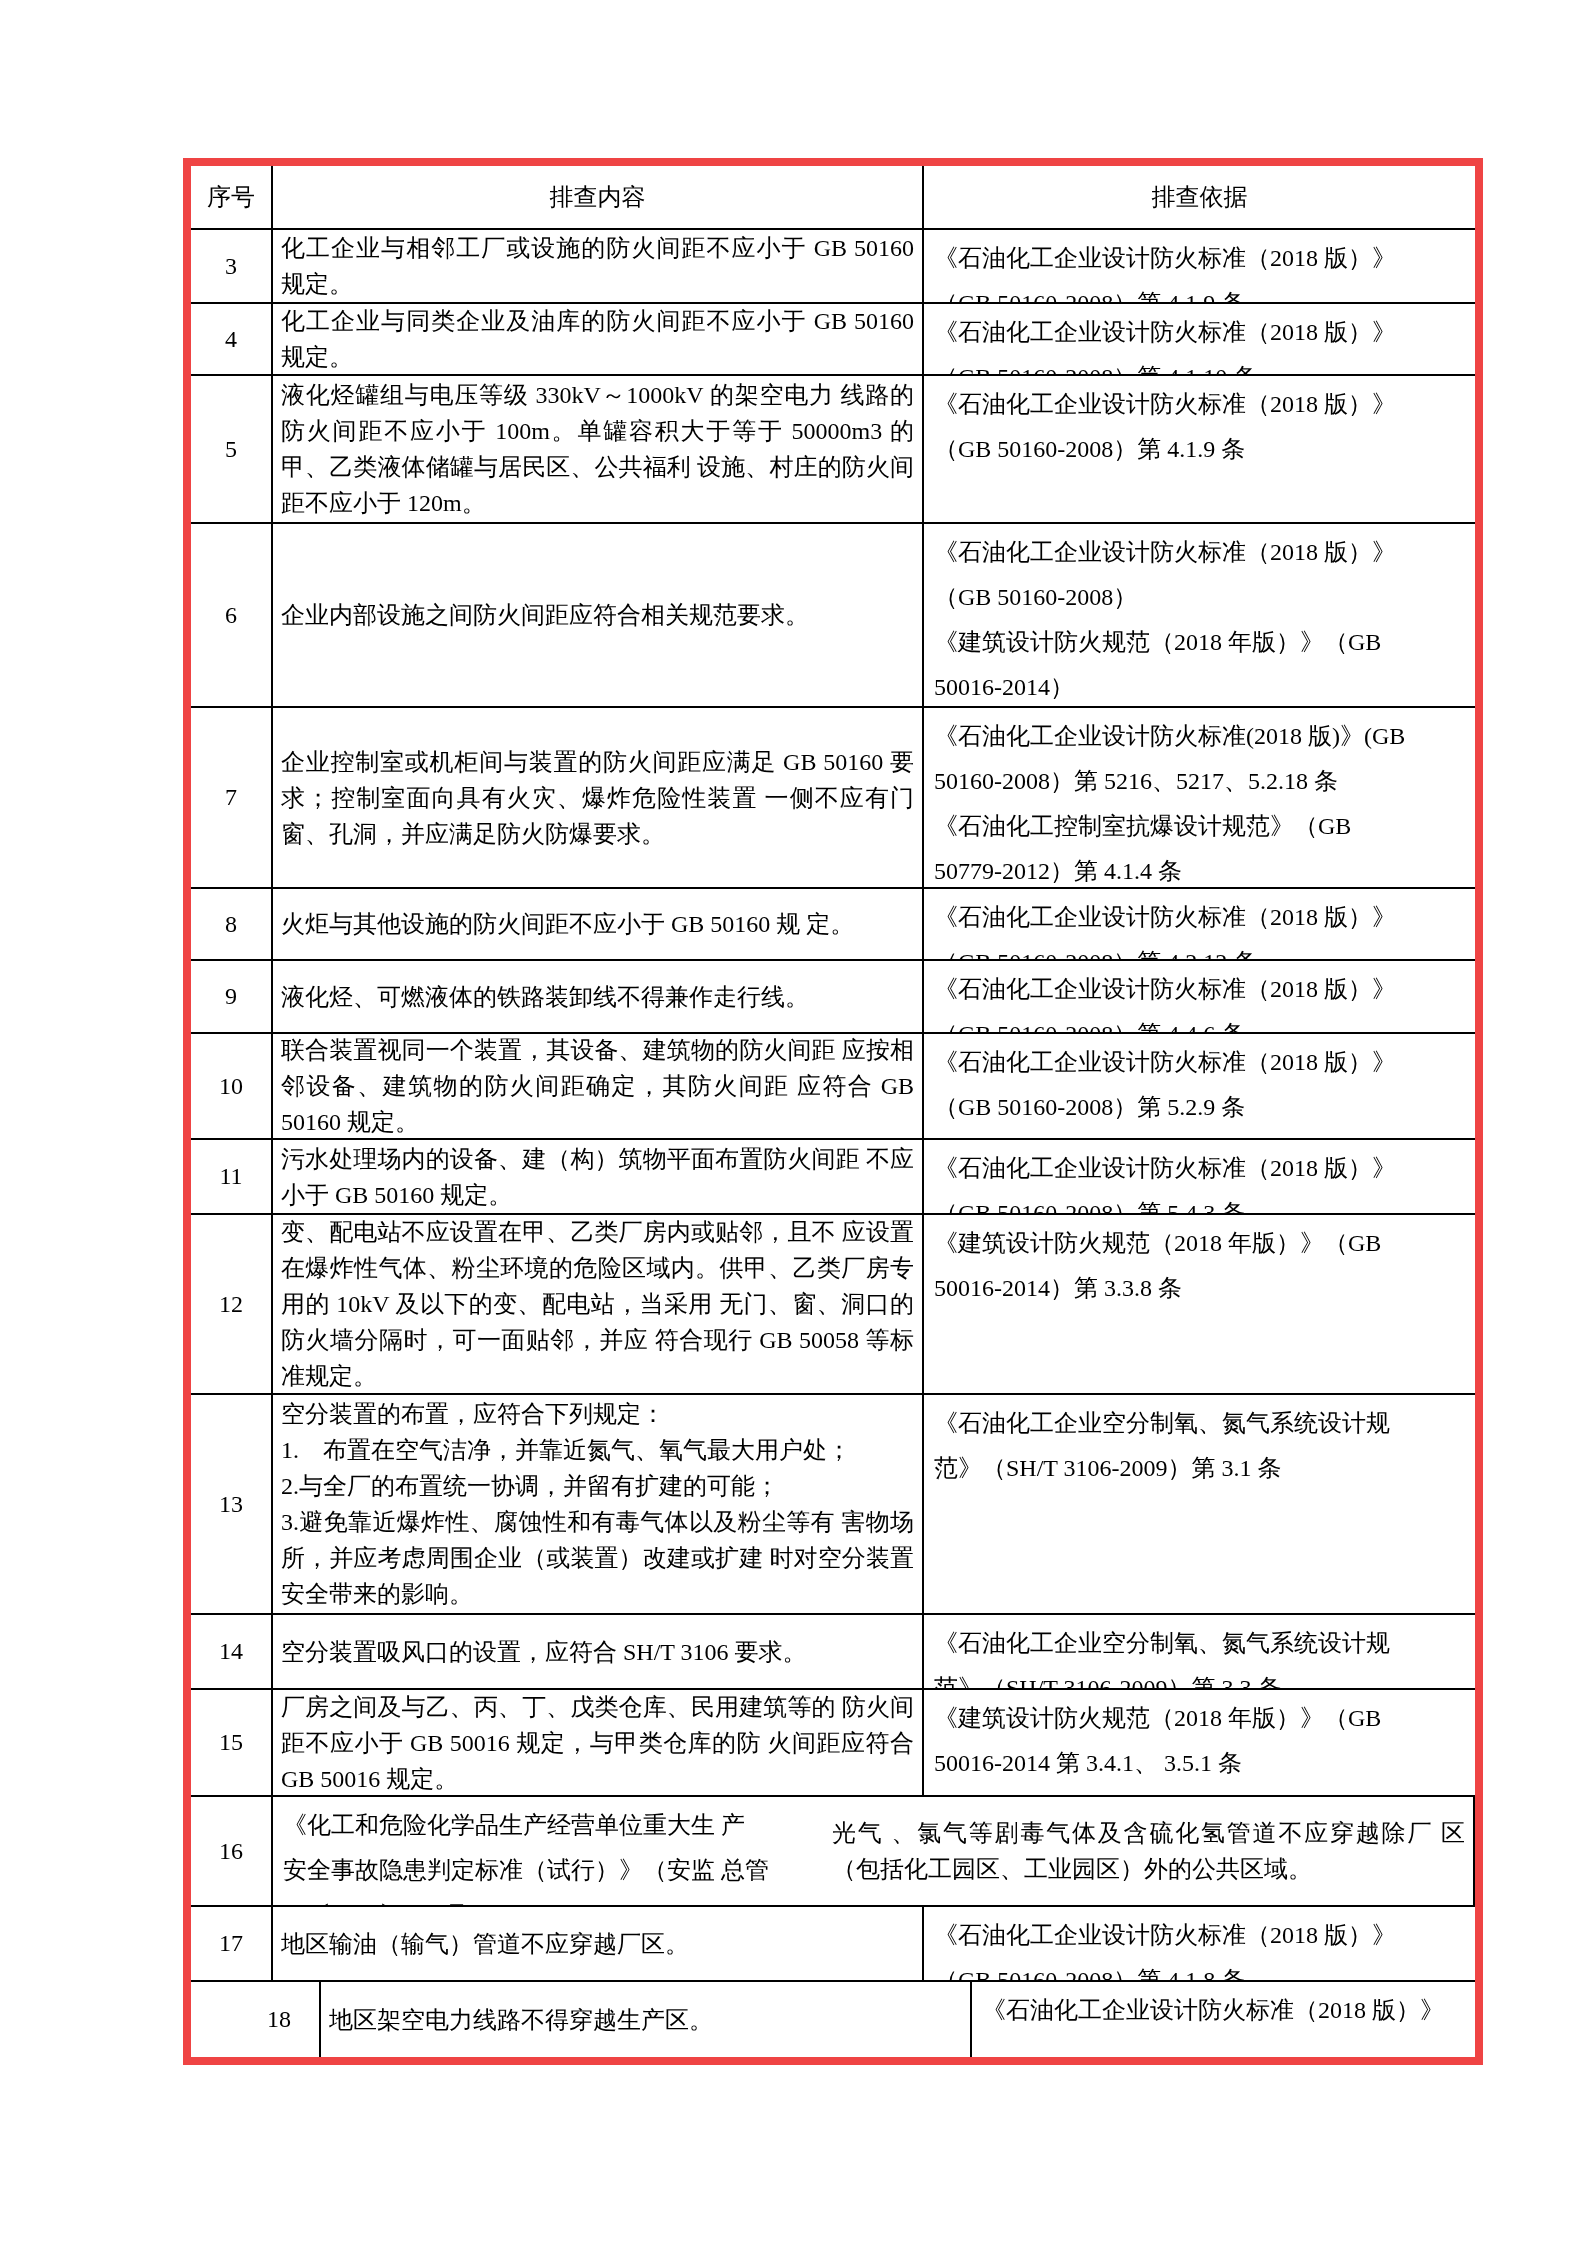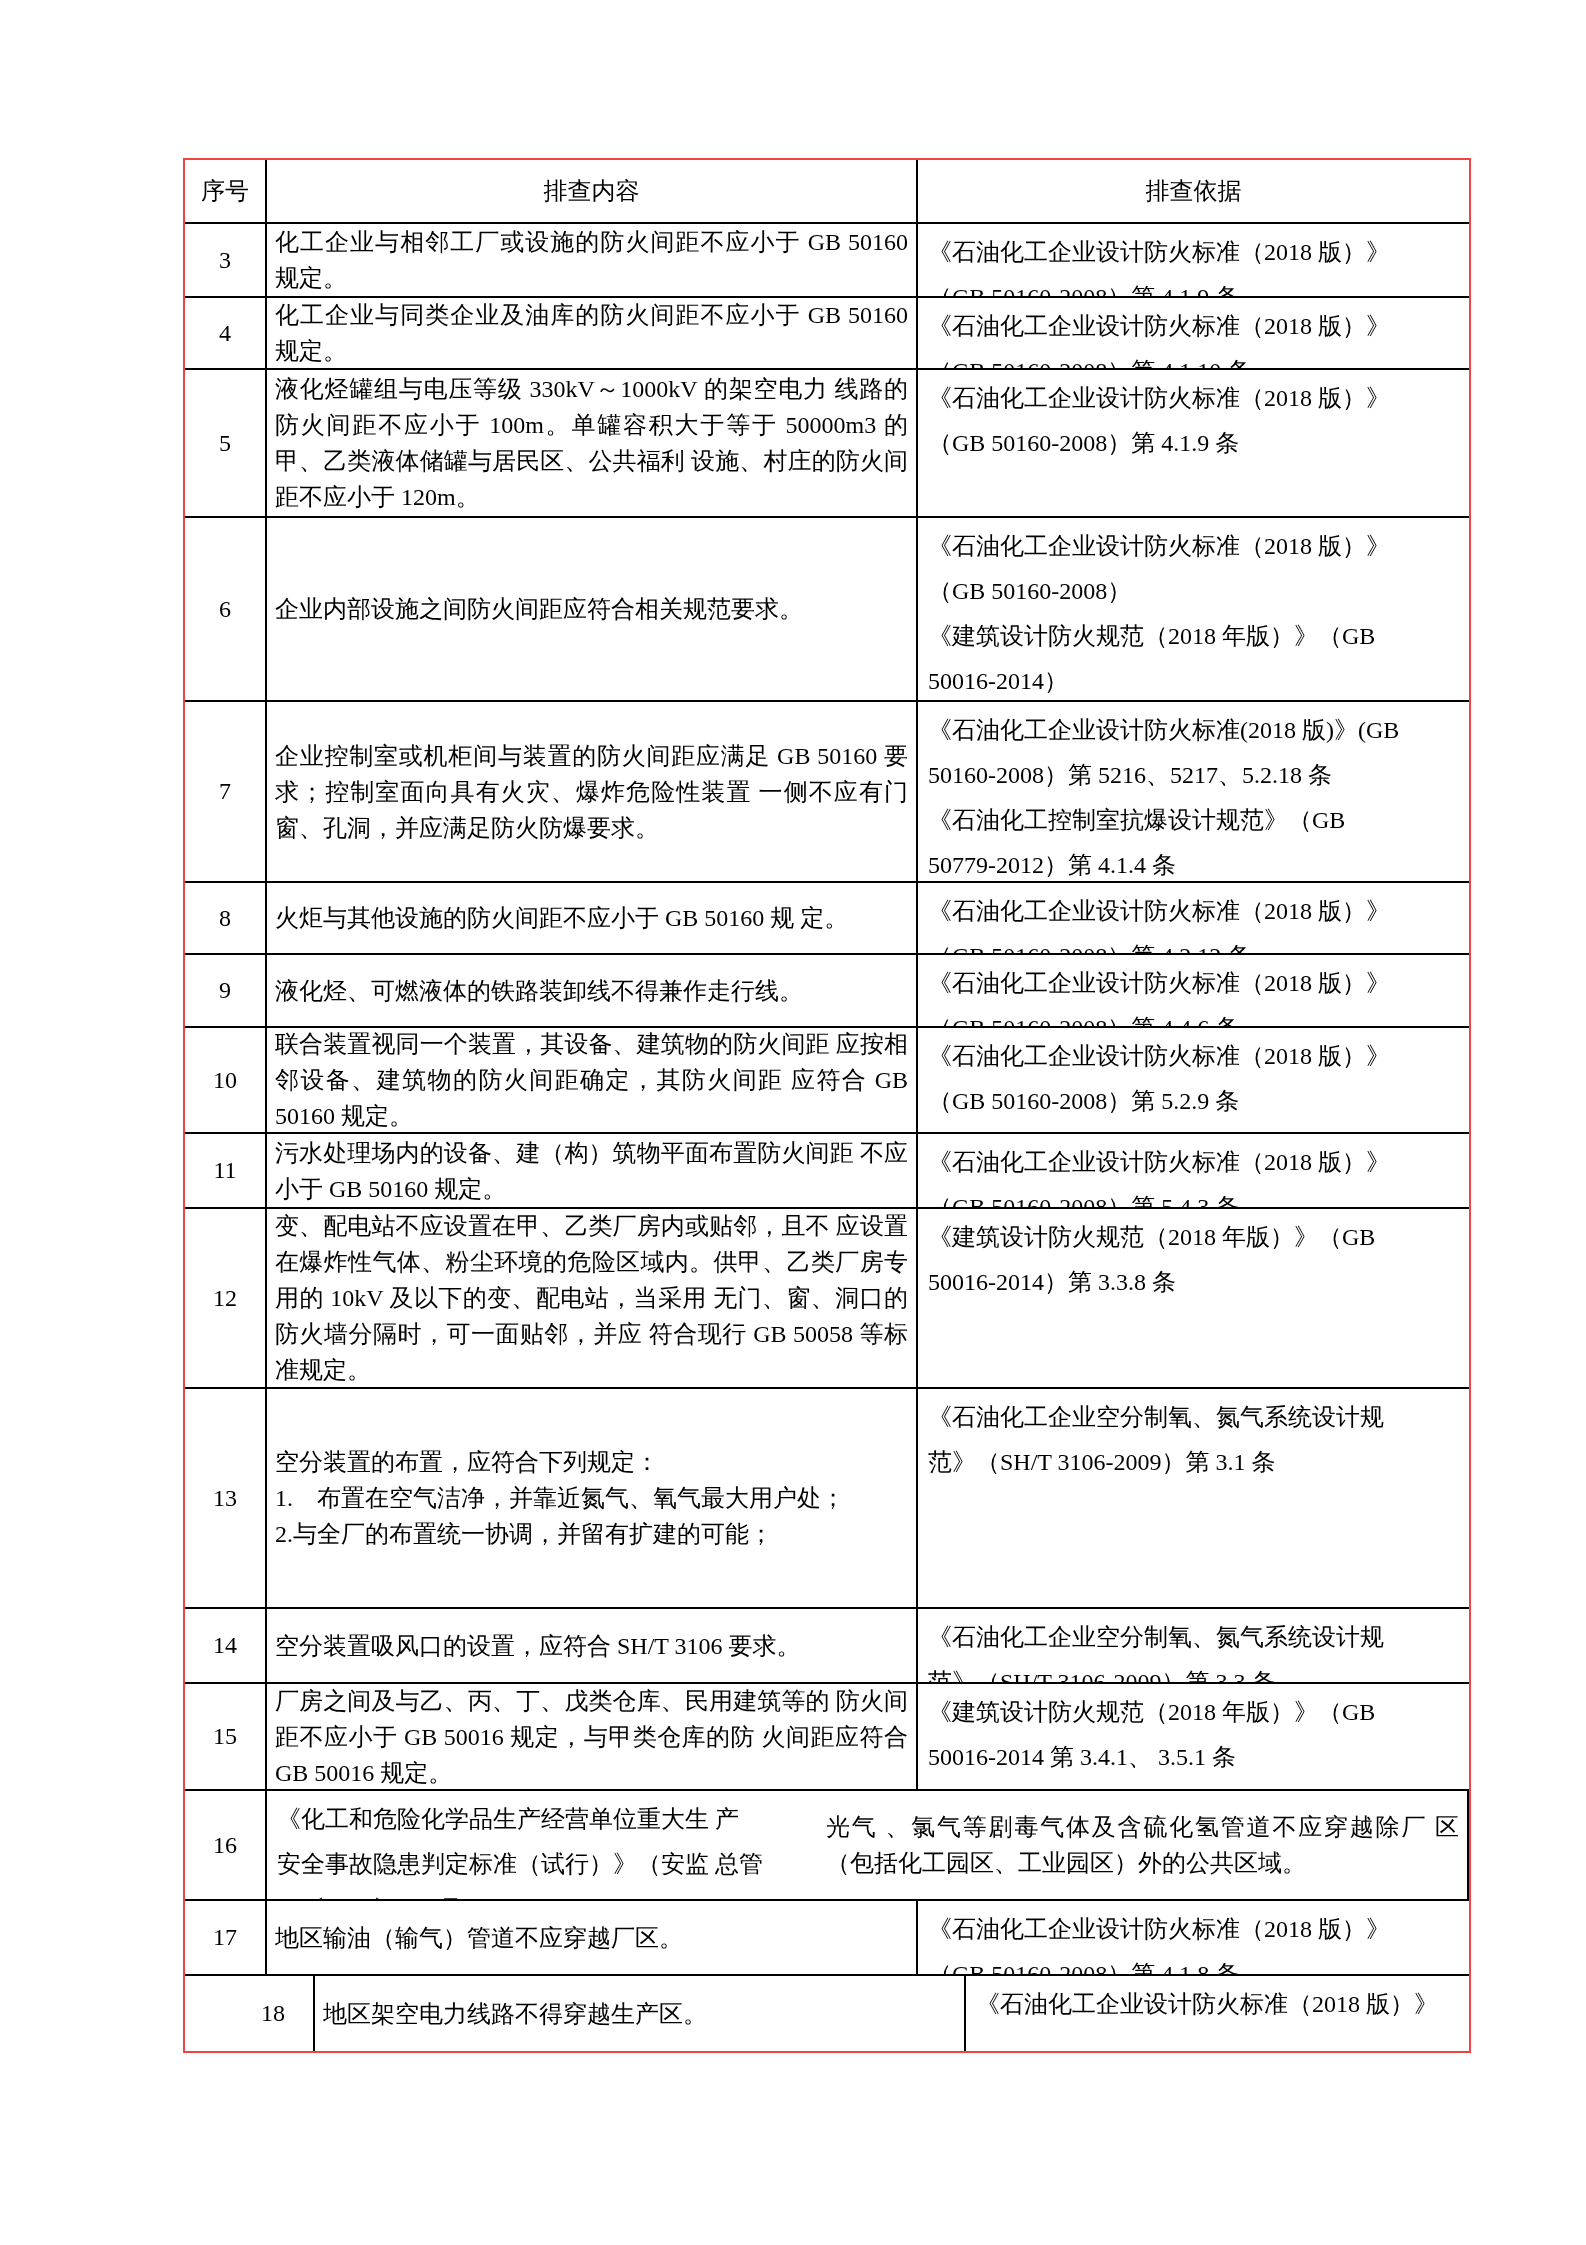--- a/index.html
+++ b/index.html
@@ -13,21 +13,21 @@
     height: 2245px;
     background: #ffffff;
     font-family: "Liberation Serif", "DejaVu Serif", serif;
     color: #000000;
   }
   .doc-table {
     position: absolute;
     left: 183px;
     top: 158px;
     width: 1284px;
-    border: 2px solid #ef4444;
+    border: 8px solid #ef4444;
     box-sizing: content-box;
   }
   .tr {
     display: flex;
     border-bottom: 2px solid #000000;
     box-sizing: border-box;
     overflow: hidden;
   }
   .tr:last-child { border-bottom: none; margin-left: 48px; }
   .td {
@@ -191,20 +191,21 @@
             <div class="bline">《建筑设计防火规范（2018 年版）》（GB</div>
             <div class="bline">50016-2014）第 3.3.8 条</div>
           </div>
         </div>
         <div class="tr" style="height: 220px;">
           <div class="td c-no">13</div>
           <div class="td c-content">
             <div class="para">空分装置的布置，应符合下列规定：</div>
             <div class="para">1.　布置在空气洁净，并靠近氮气、氧气最大用户处；</div>
             <div class="para">2.与全厂的布置统一协调，并留有扩建的可能；</div>
+            <div class="para">3.避免靠近爆炸性、腐蚀性和有毒气体以及粉尘等有 害物场所，并应考虑周围企业（或装置）改建或扩建 时对空分装置安全带来的影响。</div>
           </div>
           <div class="td c-basis">
             <div class="bline">《石油化工企业空分制氧、氮气系统设计规</div>
             <div class="bline">范》（SH/T 3106-2009）第 3.1 条</div>
           </div>
         </div>
         <div class="tr" style="height: 75px;">
           <div class="td c-no">14</div>
           <div class="td c-content">
             <div class="para">空分装置吸风口的设置，应符合 SH/T 3106 要求。</div>

